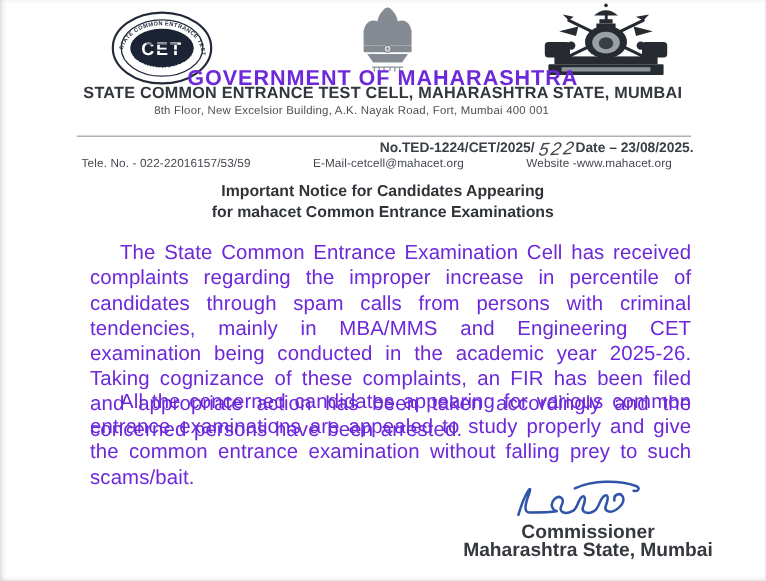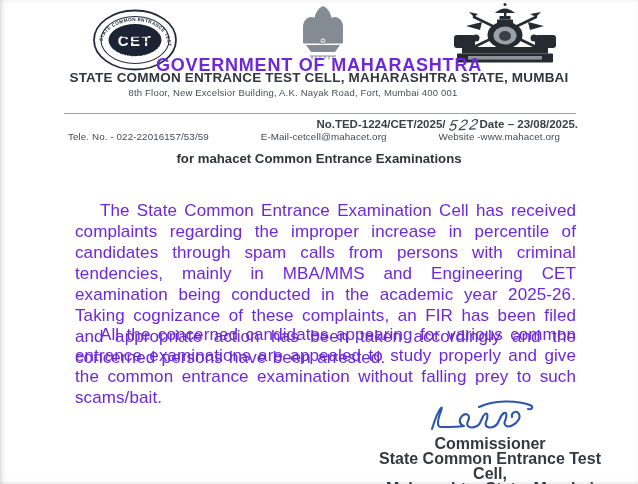--- a/index.html
+++ b/index.html
@@ -149,32 +149,32 @@
 
   <div class="abs ref-row">
     <span class="ref-left">
       <span>No.TED-1224/CET/2025/</span>
       <span class="handwritten">522</span>
     </span>
     <span>Date – 23/08/2025.</span>
   </div>
 
   <div class="abs title">
+    <div>Important Notice for Candidates Appearing</div>
     <div>for mahacet Common Entrance Examinations</div>
   </div>
 
   <div class="abs para p1">The State Common Entrance Examination Cell has received complaints regarding the improper increase in percentile of candidates through spam calls from persons with criminal tendencies, mainly in MBA/MMS and Engineering CET examination being conducted in the academic year 2025-26. Taking cognizance of these complaints, an FIR has been filed and appropriate action has been taken accordingly and the concerned persons have been arrested.</div>
   <div class="abs para p2">All the concerned candidates appearing for various common entrance examinations are appealed to study properly and give the common entrance examination without falling prey to such scams/bait.</div>
 
   <svg class="abs sig-svg" viewBox="0 0 118 40" aria-hidden="true">
     <g fill="none" stroke="#2f55a8" stroke-width="2.1" stroke-linecap="round" stroke-linejoin="round">
       <path d="M8,32 C14,12 20,6 17,14 C14,22 12,30 17,30 C30,30 34,30 40,29 C36,28 34,23 38,19 C42,15 47,18 44,24 C41,30 47,32 53,29 C58,26.5 57,20 61,17 C64,15 64,20 62,25 C60,30 66,32 71,29 C76,26 75,19 80,16 C83,14.5 83,19 81,24 C79,29 84,31 89,28 C93,25.5 97,22 95,17 C93,13 87,15 88,20"></path>
       <path d="M55,10 C70,3 92,3 106,8 C110,9.5 108,13 104,12"></path>
     </g>
   </svg>
 
   <div class="abs sig-block">
     <div>Commissioner</div>
-    <div>State Common Entrance Test Cell,</div>
     <div>Maharashtra State, Mumbai</div>
   </div>
 
 </div>
 
 </body></html>

